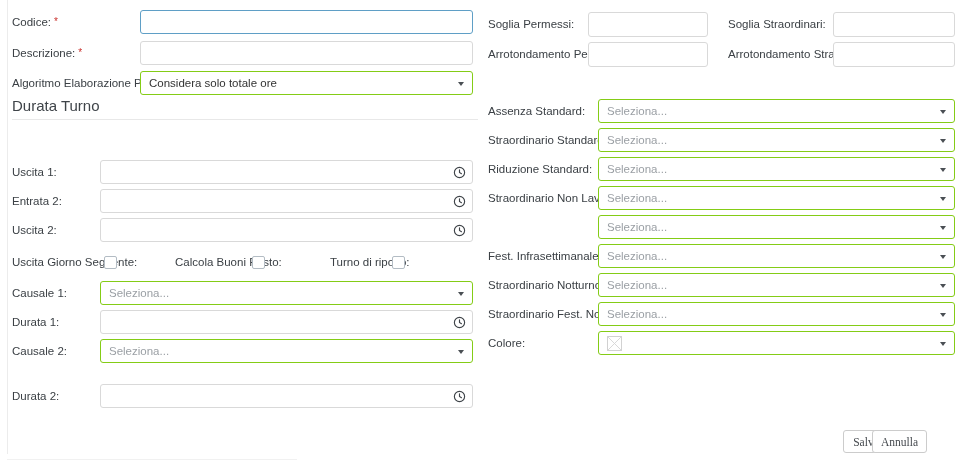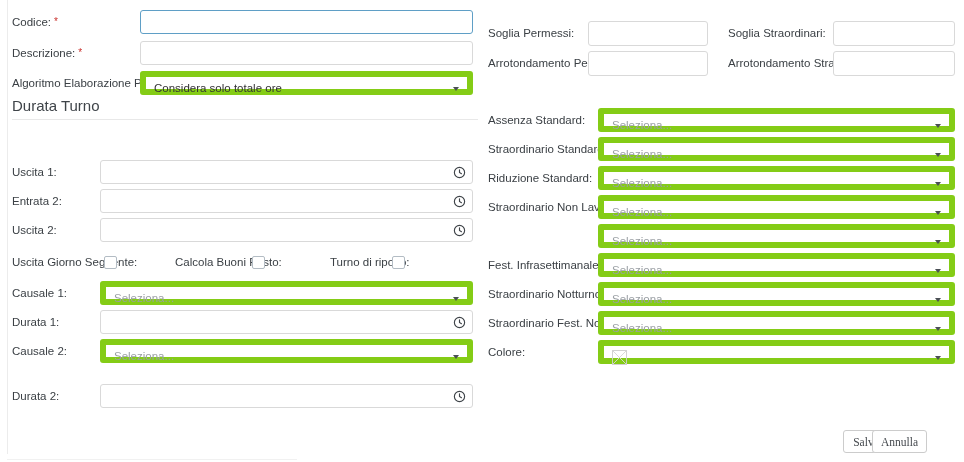--- a/index.html
+++ b/index.html
@@ -3,38 +3,38 @@
 <meta charset="utf-8">
 <style>
   html,body{margin:0;padding:0;background:#fff;}
   .page{position:relative;width:964px;height:462px;background:#ffffff;overflow:hidden;
         font-family:"Liberation Sans",sans-serif;font-size:11.5px;color:#3b4045;}
   .edge-left{position:absolute;left:7px;top:0;width:1px;height:454px;background:#ececec;}
   .edge-bottom{position:absolute;left:7px;top:459px;width:290px;height:1px;background:#f1f1f1;}
 
   .row{position:absolute;height:36px;}
   .lrow{left:12px;width:461px;}
-  .rrow{left:488px;width:467px;margin-top:9px;}
+  .rrow{left:488px;width:467px;}
   .lbl{position:absolute;left:0;top:0;line-height:24px;white-space:nowrap;color:#3b4045;}
   .req{color:#c9302c;font-size:10px;vertical-align:top;margin-left:3px;}
 
   .ctl{position:absolute;top:0;height:24px;box-sizing:border-box;}
   .c-top{left:128px;width:333px;}
   .c-dt{left:88px;width:373px;}
   .c-rsel{left:110px;width:357px;}
 
   .txtwrap{border:1px solid #d9d9d9;border-radius:3px;background:#fff;}
   .txtwrap input{position:absolute;left:0;top:0;width:100%;height:100%;border:none;outline:none;
                  background:transparent;box-sizing:border-box;padding:0 24px 0 8px;
                  font-family:"Liberation Sans",sans-serif;font-size:11.5px;color:#333;}
   .focused{border:1px solid #5f9fc6;}
 
   .clock{position:absolute;right:6px;top:5px;width:13px;height:13px;cursor:pointer;}
 
-  .select{border:6px solid #84cc16;border-radius:3px;background:#fff;cursor:pointer;}
+  .select{border:1px solid #84cc16;border-radius:3px;background:#fff;cursor:pointer;}
   .select .val{position:absolute;left:8px;top:0;right:22px;line-height:22px;white-space:nowrap;
                overflow:hidden;color:#333;}
   .select .val.ph{color:#9a9fa4;}
   .caret{position:absolute;right:8px;top:10px;width:0;height:0;
          border-left:3.5px solid transparent;border-right:3.5px solid transparent;
          border-top:4px solid #4a4f54;}
 
   .cbrow{left:12px;top:255px;width:461px;height:16px;}
   .cbrow .cl{position:absolute;top:0;line-height:15px;white-space:nowrap;}
   .cb{position:absolute;top:1px;width:13px;height:13px;box-sizing:border-box;

